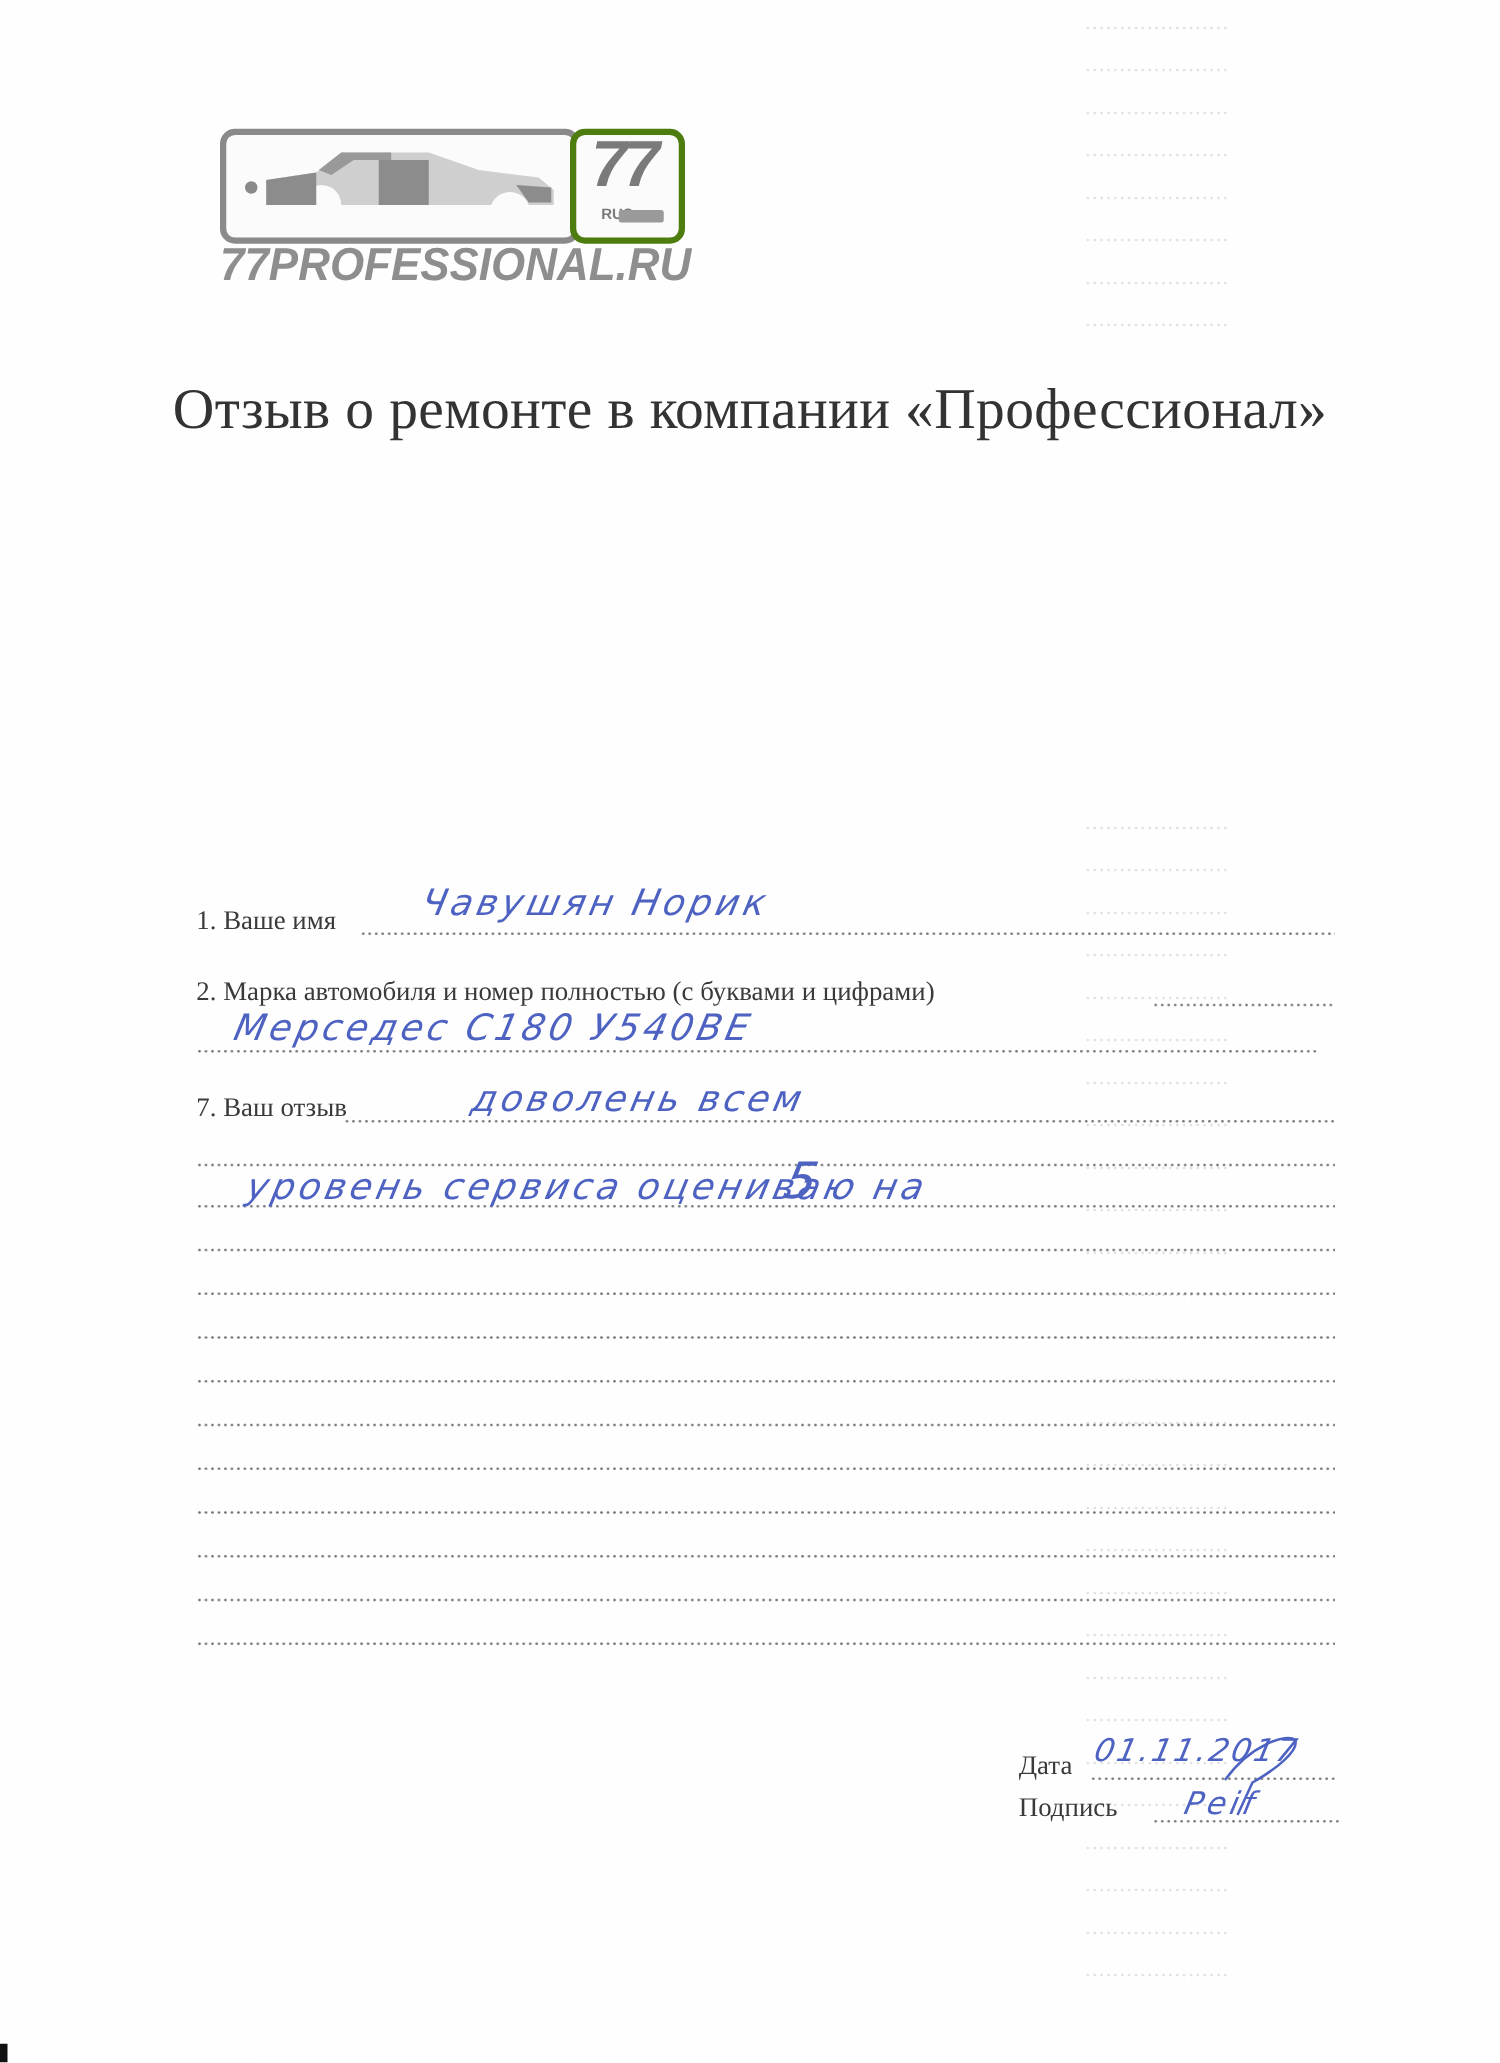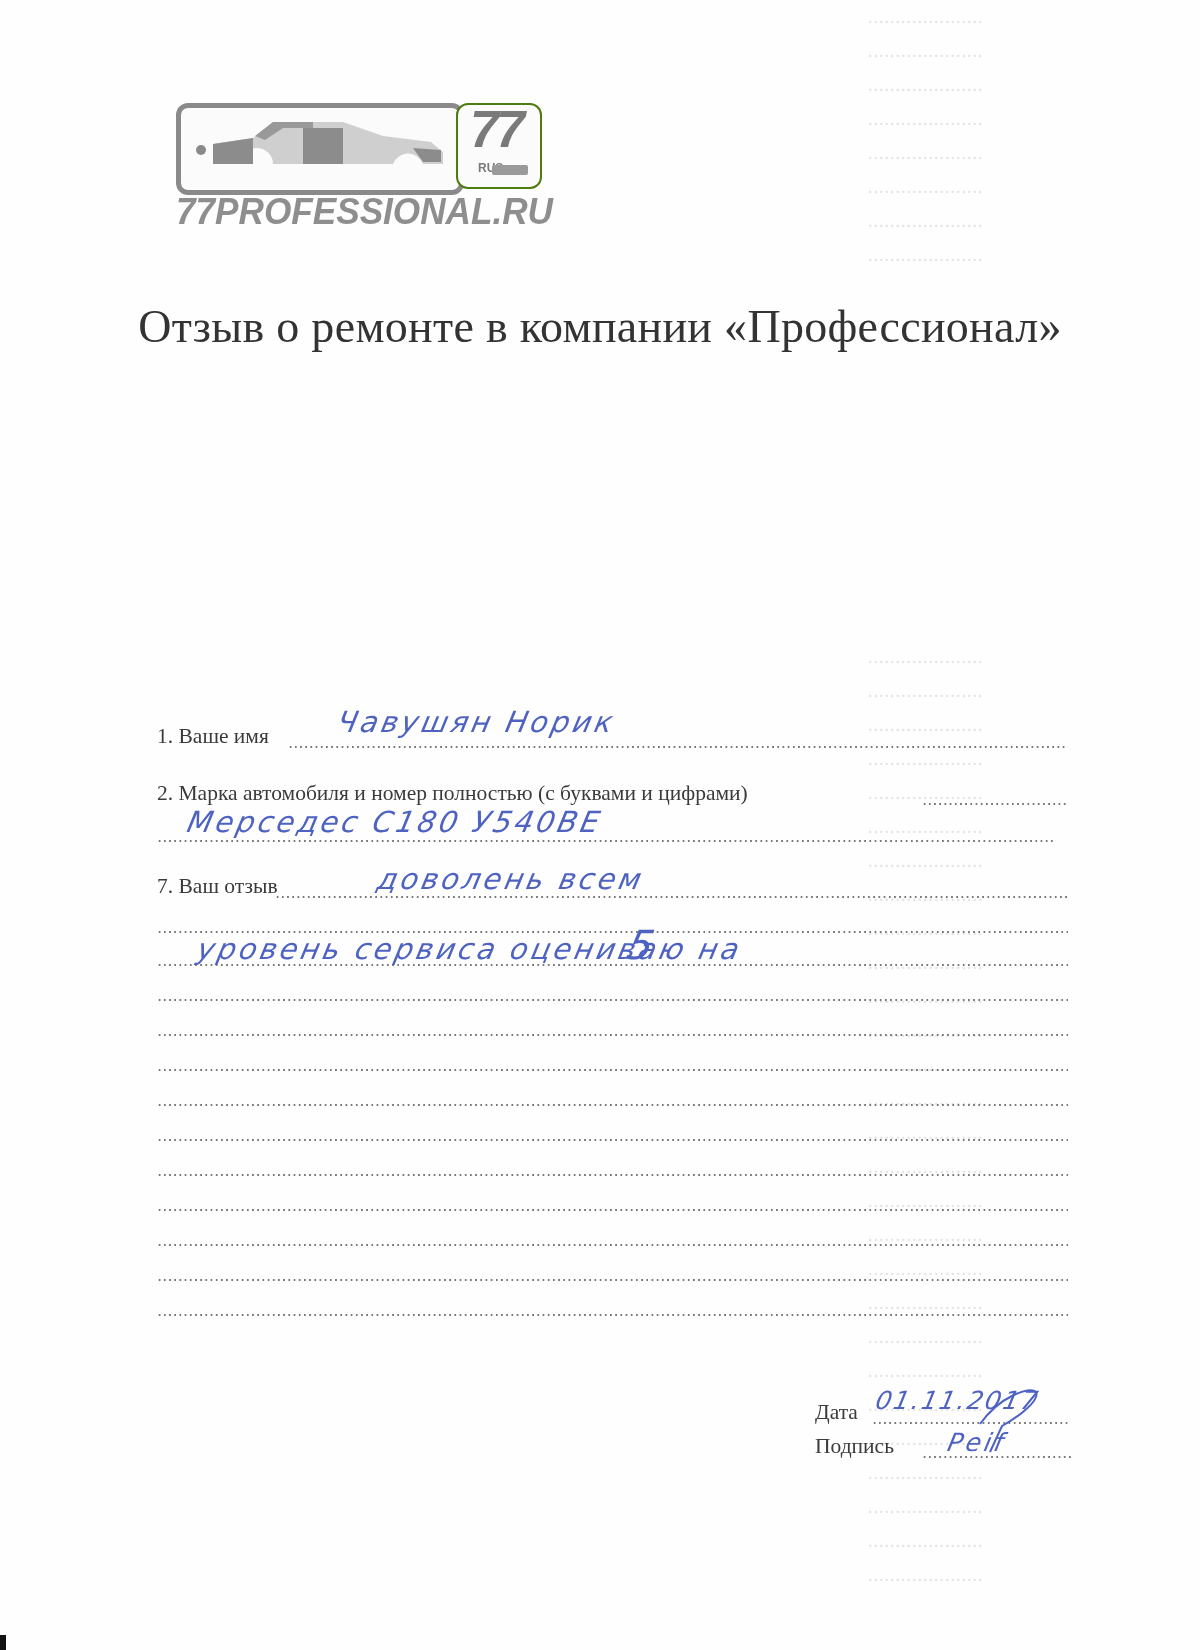--- a/index.html
+++ b/index.html
@@ -17,21 +17,21 @@
     .edge-mark { position: absolute; left: 0; top: 1635px; width: 6px; height: 15px; background: #111; }
 
     
     .logo { position: absolute; left: 176px; top: 103px; width: 380px; height: 130px; }
     .logo-frame {
       position: absolute; left: 0; top: 0; width: 278px; height: 82px;
       border: 5px solid #8a8a8a; border-radius: 12px; background: #fbfbfb;
     }
     .logo-plate {
       position: absolute; left: 280px; top: 0; width: 82px; height: 82px;
-      border: 2px solid #4d7c0f; border-radius: 12px; background: #fbfbfb;
+      border: 5px solid #4d7c0f; border-radius: 12px; background: #fbfbfb;
     }
     .logo-num {
       position: absolute; left: 12px; top: -6px; font-family: "Liberation Sans", sans-serif;
       font-weight: bold; font-size: 52px; color: #7a7a7a; letter-spacing: -3px; font-style: italic;
     }
     .logo-rus {
       position: absolute; left: 20px; top: 56px; font-family: "Liberation Sans", sans-serif;
       font-weight: bold; font-size: 12px; color: #7a7a7a;
     }
     .logo-flag { position: absolute; left: 34px; top: 60px; width: 36px; height: 10px; background: #9a9a9a; border-radius: 2px; }

